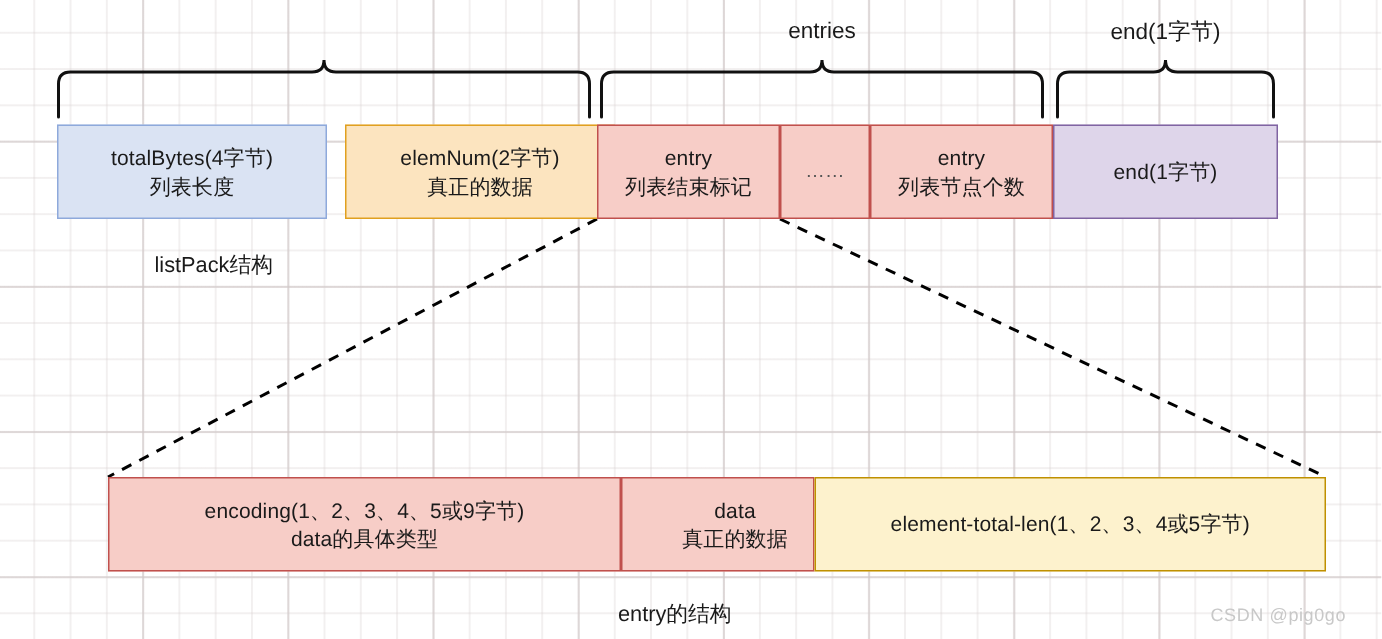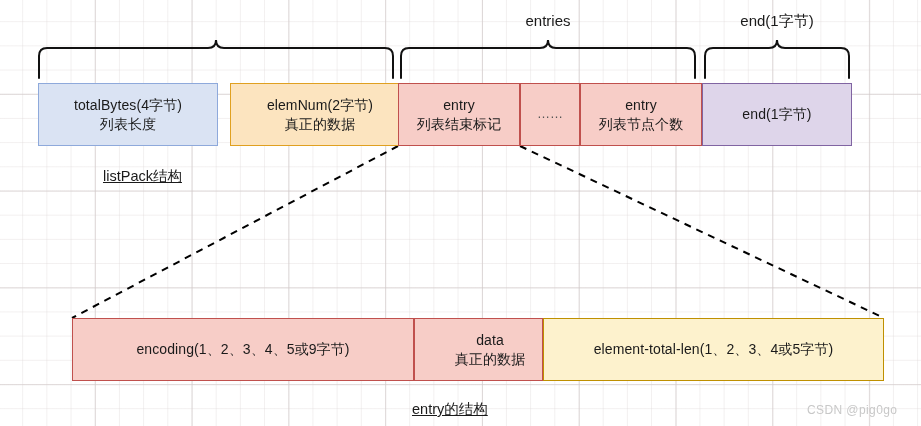--- a/index.html
+++ b/index.html
@@ -42,21 +42,20 @@
   .c-orange { background: #fce4bf; border-color: #e0a020; }
   .c-red    { background: #f7cdc7; border-color: #c0504d; }
   .c-purple { background: #ded5ea; border-color: #8064a2; }
   .c-yellow { background: #fdf2cd; border-color: #bf9000; }
 
   .caption {
     position: absolute;
     font-size: 14.5px;
     color: #1a1a1a;
     white-space: nowrap;
-    text-decoration: underline;
   }
   .brace-label {
     position: absolute;
     font-size: 15px;
     color: #1a1a1a;
     white-space: nowrap;
     text-align: center;
   }
   svg.overlay {
     position: absolute;
@@ -118,20 +117,21 @@
   </div>
 
   <div class="cell c-purple" style="left:702px; top:83px; width:150px; height:63px;">
     <span class="l1">end(1字节)</span>
   </div>
 
   <div class="caption" style="left:103px; top:167px;">listPack结构</div>
 
   <div class="cell c-red" style="left:72px; top:318px; width:342px; height:63px;align-items:center;">
     <span class="l1">encoding(1、2、3、4、5或9字节)</span>
+    <span class="l2">data的具体类型</span>
   </div>
 
   <div class="cell c-red" style="left:414px; top:318px; width:129px; height:63px;padding-left:23px;">
     <span class="l1">data</span>
     <span class="l2">真正的数据</span>
   </div>
 
   <div class="cell c-yellow" style="left:543px; top:318px; width:341px; height:63px;">
     <span class="l1">element-total-len(1、2、3、4或5字节)</span>
   </div>

